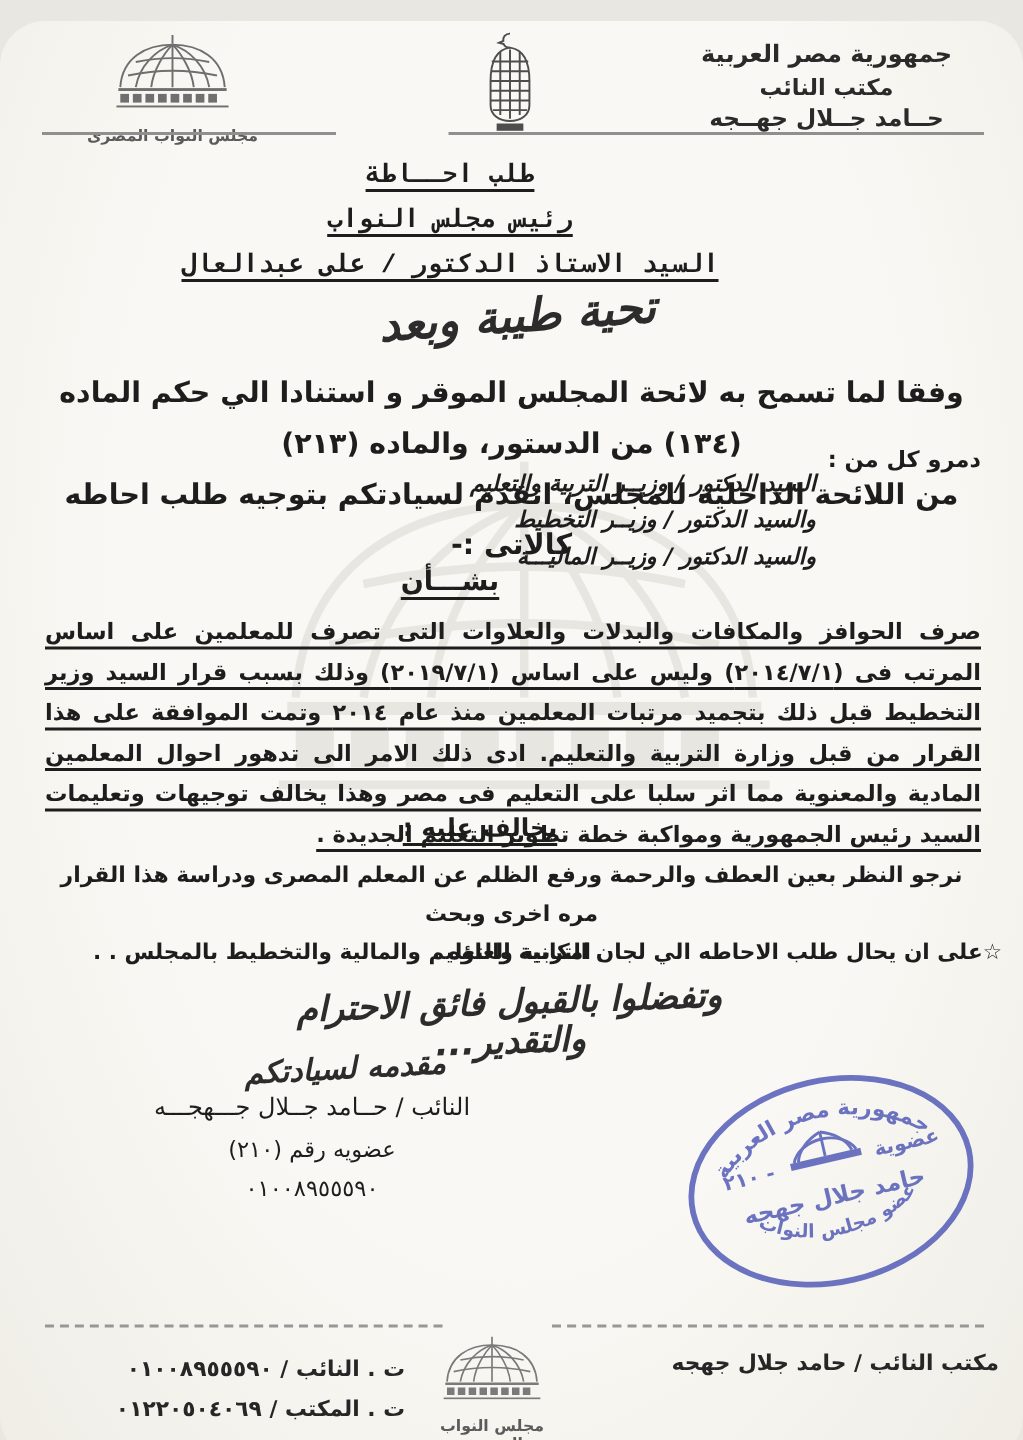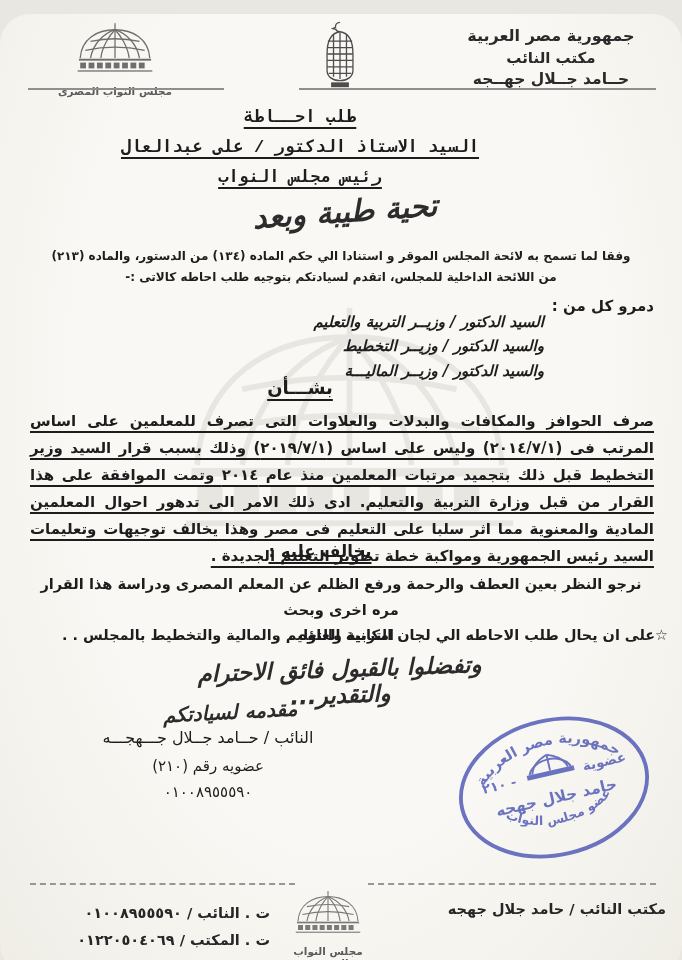--- a/index.html
+++ b/index.html
@@ -27,21 +27,21 @@
   
   .title{top:92px; left:60px; width:480px; text-align:center;}
   .title div{font-size:17px; margin-bottom:9px;font-family:Liberation Mono, monospace;}
 
   
   .hand{font-style:italic; font-weight:bold; color:#2c2c2c;}
   .greeting{top:180px; left:200px; width:290px; text-align:center; font-size:30px; transform:rotate(-4deg);}
   .closing{top:642px; left:150px; width:380px; text-align:center; font-size:23px; transform:rotate(-2deg);}
   .submitted{top:686px; left:90px; width:280px; text-align:center; font-size:20px; transform:rotate(-3deg);}
 
-  .intro{top:232px; left:28px; width:626px; text-align:center; font-weight:bold; font-size:12px; line-height:1.78;}
+  .intro{top:232px; left:28px; width:626px; text-align:center; font-weight:bold; font-size:19px; line-height:1.78;}
   .ihata{top:283px; right:28px; font-weight:bold; font-size:15px;}
   .ministers{top:296px; right:138px; text-align:right; font-weight:bold; font-size:15px; line-height:1.62;font-style:italic;}
 
   .subject-h{top:363px; left:0; width:600px; text-align:center; font-size:18px;}
   .subject-b{top:394px; left:30px; width:624px; font-weight:bold; font-size:15px; line-height:1.8;
              text-align:justify; text-decoration:underline; text-underline-offset:5px; text-decoration-thickness:1.5px;}
   .concl-h{top:528px; left:0; width:640px; text-align:center; font-size:16.5px;}
   .request{top:557px; left:28px; width:626px; font-weight:bold; font-size:14.6px; line-height:1.75; text-align:center;}
   .referral{top:613px; right:14px; width:660px; font-weight:bold; font-size:14.4px; text-align:right; white-space:nowrap;}
 
@@ -133,22 +133,22 @@
     <svg width="120" height="58" viewBox="0 0 140 90">
         <use href="#sym-dome"></use>
       </svg>
     <div class="logo-label">مجلس النواب المصرى</div>
   </div>
   <div class="abs rule-l"></div>
   <div class="abs rule-r"></div>
 
   <div class="abs title b">
     <div class="u">طلب احــاطة</div>
+    <div class="u">رئيس مجلس النواب</div>
     <div class="u">السيد الاستاذ الدكتور / على عبدالعال</div>
-    <div class="u">رئيس مجلس النواب</div>
   </div>
 
   <div class="abs greeting hand">تحية طيبة وبعد</div>
 
   <div class="abs intro">
     <div>وفقا لما تسمح به لائحة المجلس الموقر و استنادا الي حكم الماده (١٣٤)  من الدستور، والماده (٢١٣)</div>
     <div>من اللائحة الداخلية للمجلس، اتقدم لسيادتكم بتوجيه طلب احاطه كالاتى :-</div>
   </div>
   <div class="abs ihata">دمرو كل من :</div>
 

